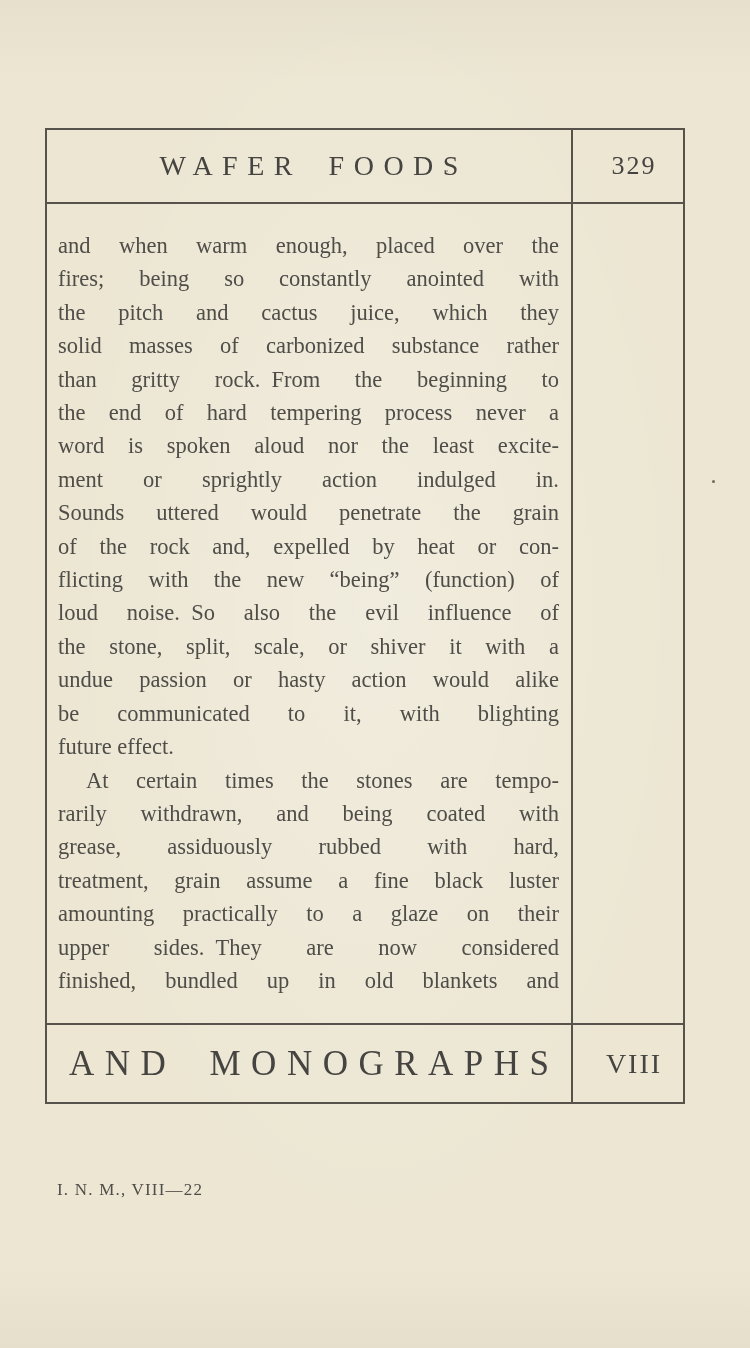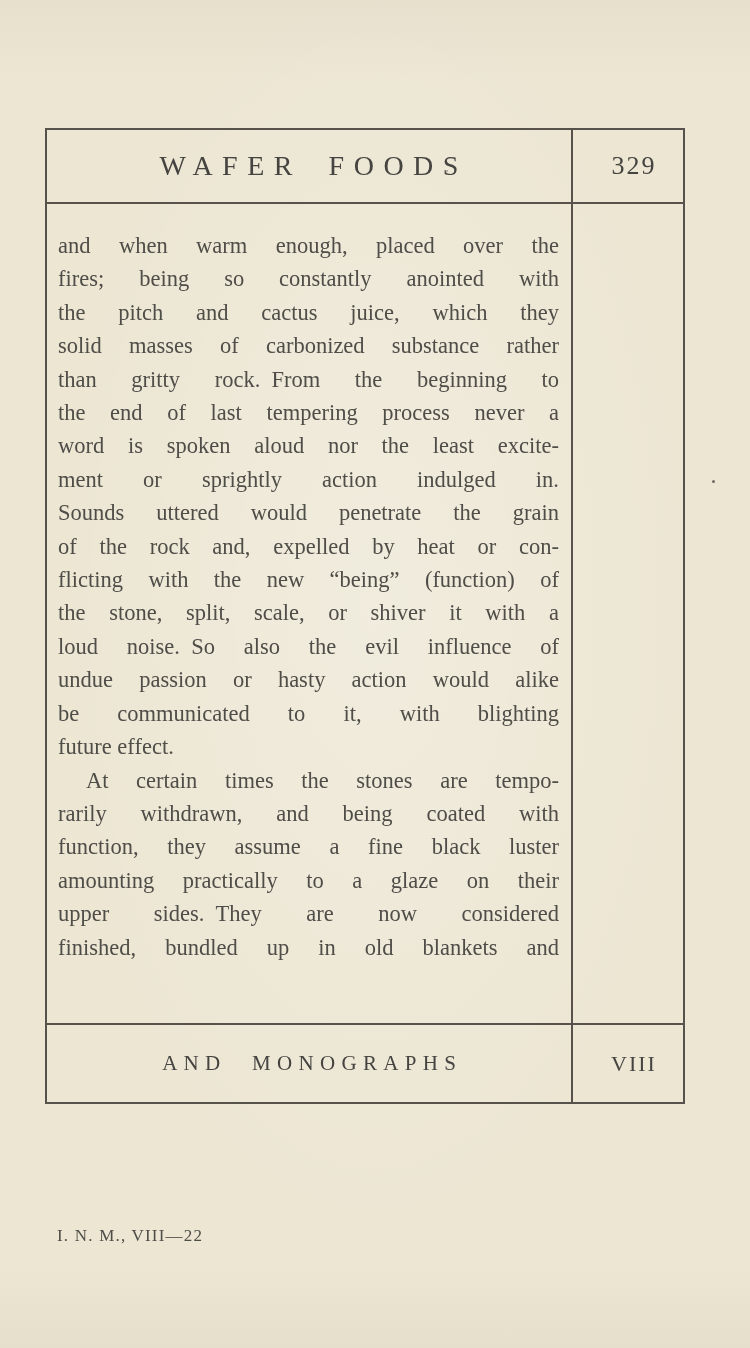--- a/index.html
+++ b/index.html
@@ -93,36 +93,36 @@
   .line.indent {
     text-indent: 28px;
   }
   .line.para-end {
     text-align-last: left;
   }
   .footer-title {
     display: flex;
     align-items: center;
     justify-content: center;
-    font-size: 21px;
+    font-size: 35px;
     letter-spacing: 0.30em;
     word-spacing: 14px;
     color: var(--color-heading_ink, #454440);
     text-indent: 0.30em;
     font-family: Liberation Serif, serif;
   }
   .volume {
-    font-size: 22px;
+    font-size: 28px;
     letter-spacing: 2px;
     color: var(--color-heading_ink, #454440);
   }
   .footnote {
     position: absolute;
     left: 57px;
-    top: 1226px;
+    top: 1180px;
     font-size: 17px;
     letter-spacing: 1.2px;
     color: var(--color-ink, #4f4d48);
   }
   .speck {
     position: absolute;
     border-radius: 50%;
     background: var(--color-speck, #6f6a60);
   }
   .speck-1 { left: 712px; top: 480px; width: 3px; height: 3px; }
@@ -140,34 +140,35 @@
       <div class="side-col page-number">329</div>
     </div>
 
     <div class="row body-row">
       <div class="main-col body-text">
           <div class="line">and when warm enough, placed over the</div>
           <div class="line">fires; being so constantly anointed with</div>
           <div class="line">the pitch and cactus juice, which they</div>
           <div class="line">solid masses of carbonized substance rather</div>
           <div class="line">than gritty rock. From the beginning to</div>
-          <div class="line">the end of last tempering process never a</div>
+          <div class="line">the end of hard tempering process never a</div>
           <div class="line">word is spoken aloud nor the least excite-</div>
           <div class="line">ment or sprightly action indulged in.</div>
           <div class="line">Sounds uttered would penetrate the grain</div>
           <div class="line">of the rock and, expelled by heat or con-</div>
           <div class="line">flicting with the new “being” (function) of</div>
+          <div class="line">loud noise. So also the evil influence of</div>
           <div class="line">the stone, split, scale, or shiver it with a</div>
-          <div class="line">loud noise. So also the evil influence of</div>
           <div class="line">undue passion or hasty action would alike</div>
           <div class="line">be communicated to it, with blighting</div>
           <div class="line para-end">future effect.</div>
           <div class="line indent">At certain times the stones are tempo-</div>
           <div class="line">rarily withdrawn, and being coated with</div>
-          <div class="line">function, they assume a fine black luster</div>
+          <div class="line">grease, assiduously rubbed with hard,</div>
+          <div class="line">treatment, grain assume a fine black luster</div>
           <div class="line">amounting practically to a glaze on their</div>
           <div class="line">upper sides. They are now considered</div>
           <div class="line">finished, bundled up in old blankets and</div>
         </div>
       <div class="side-col margin-col"></div>
     </div>
 
     <div class="row footer-row">
       <div class="main-col footer-title">AND MONOGRAPHS</div>
       <div class="side-col volume">VIII</div>

